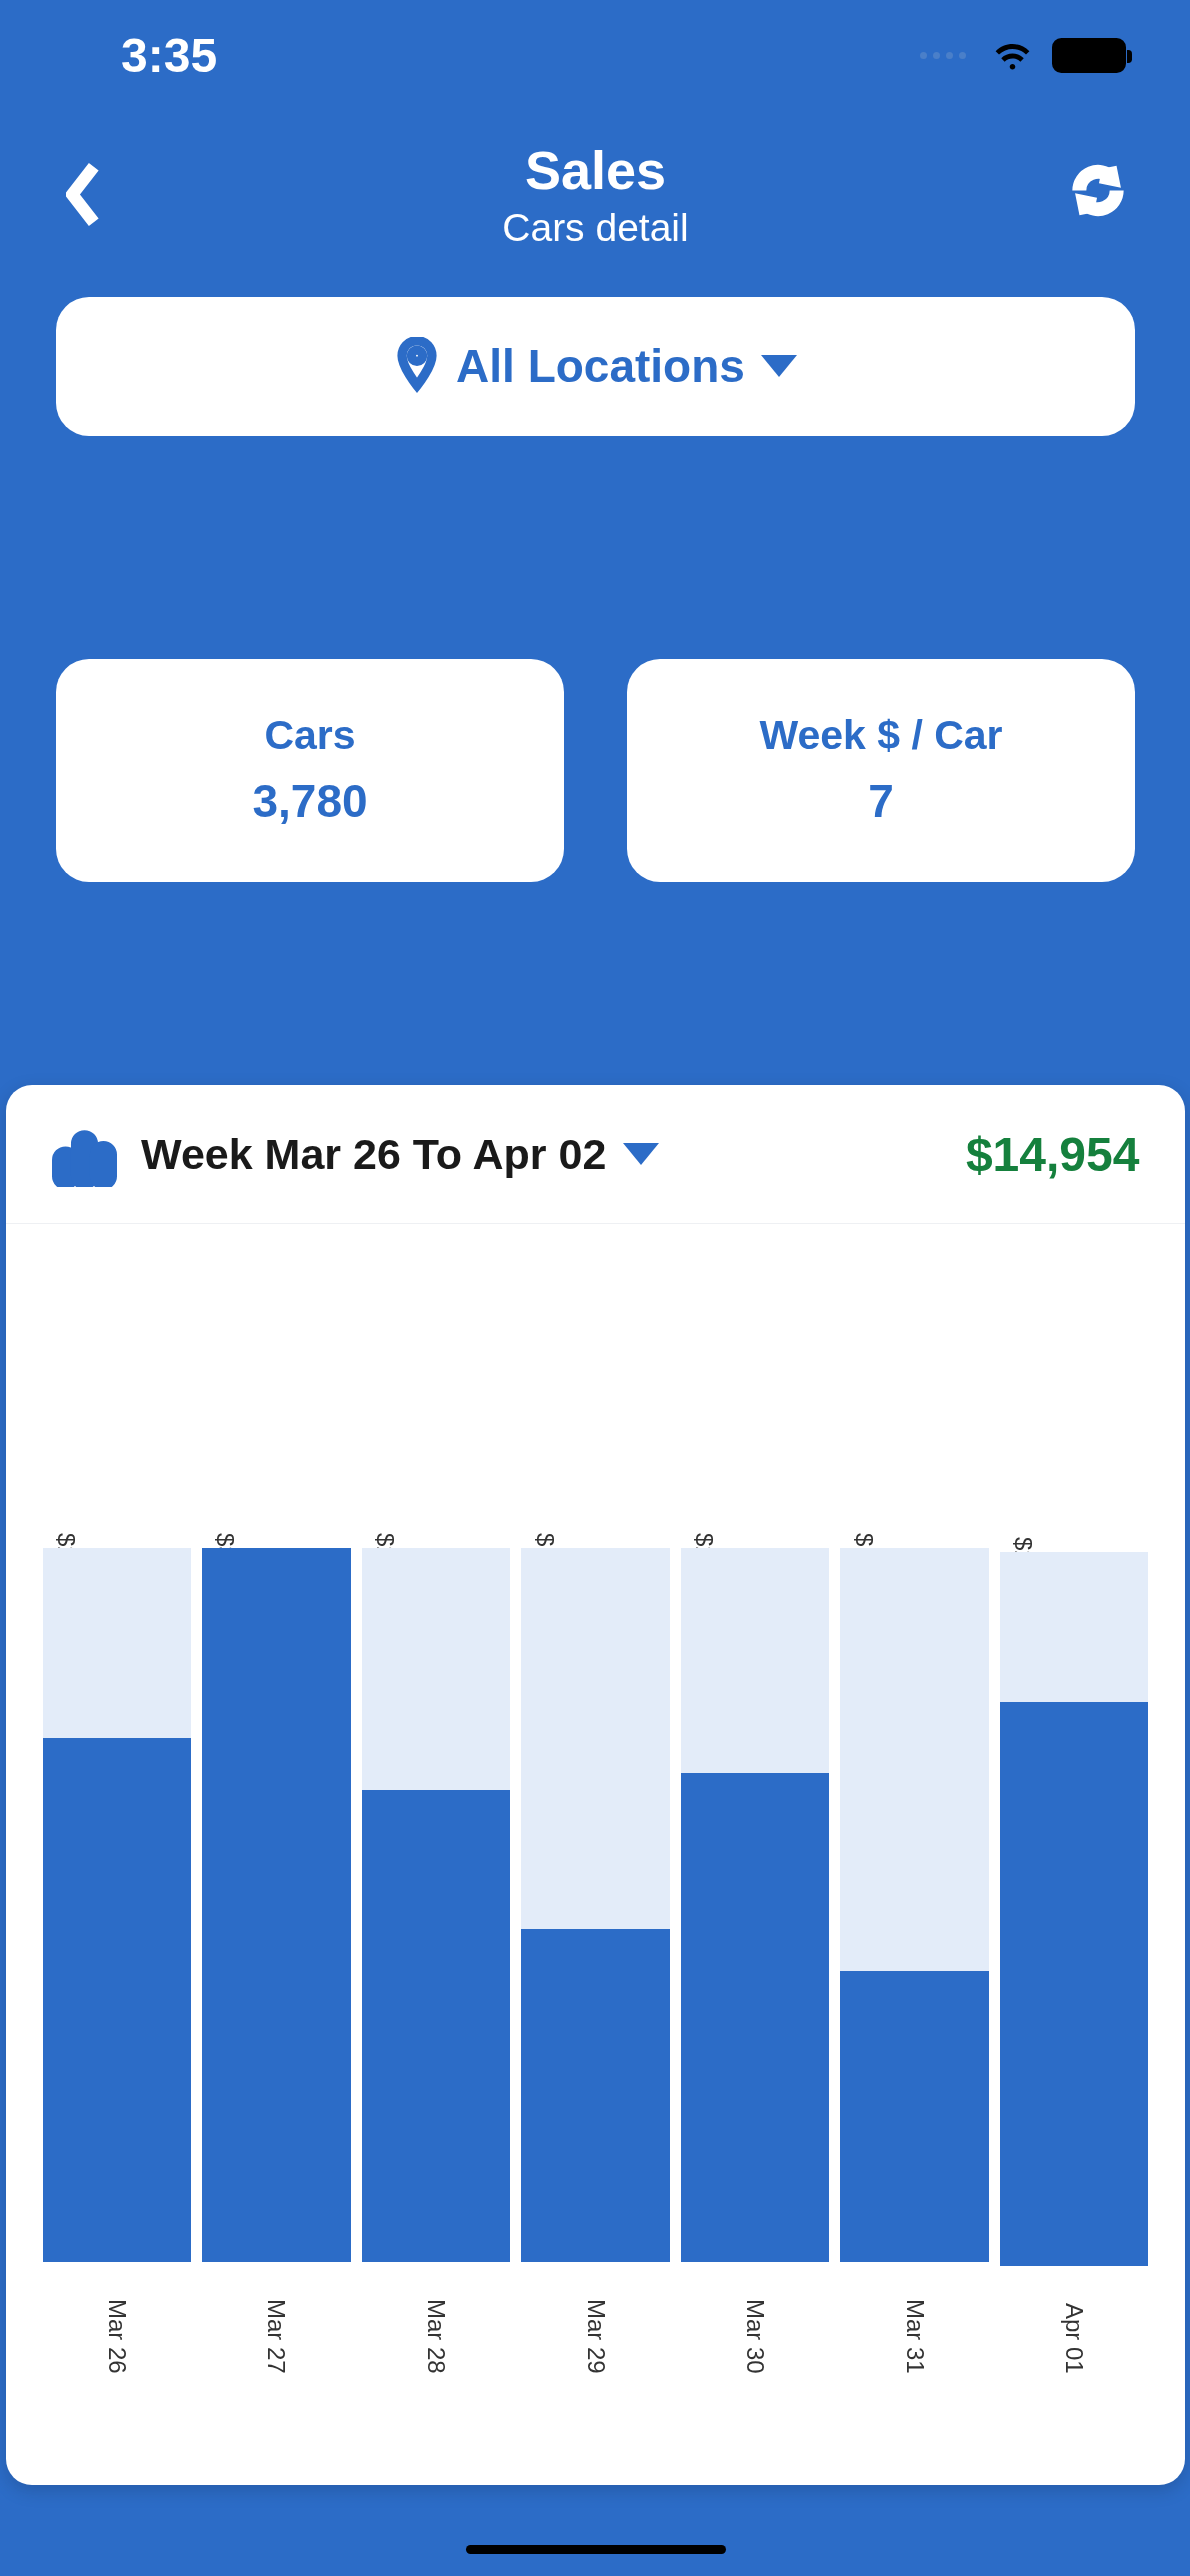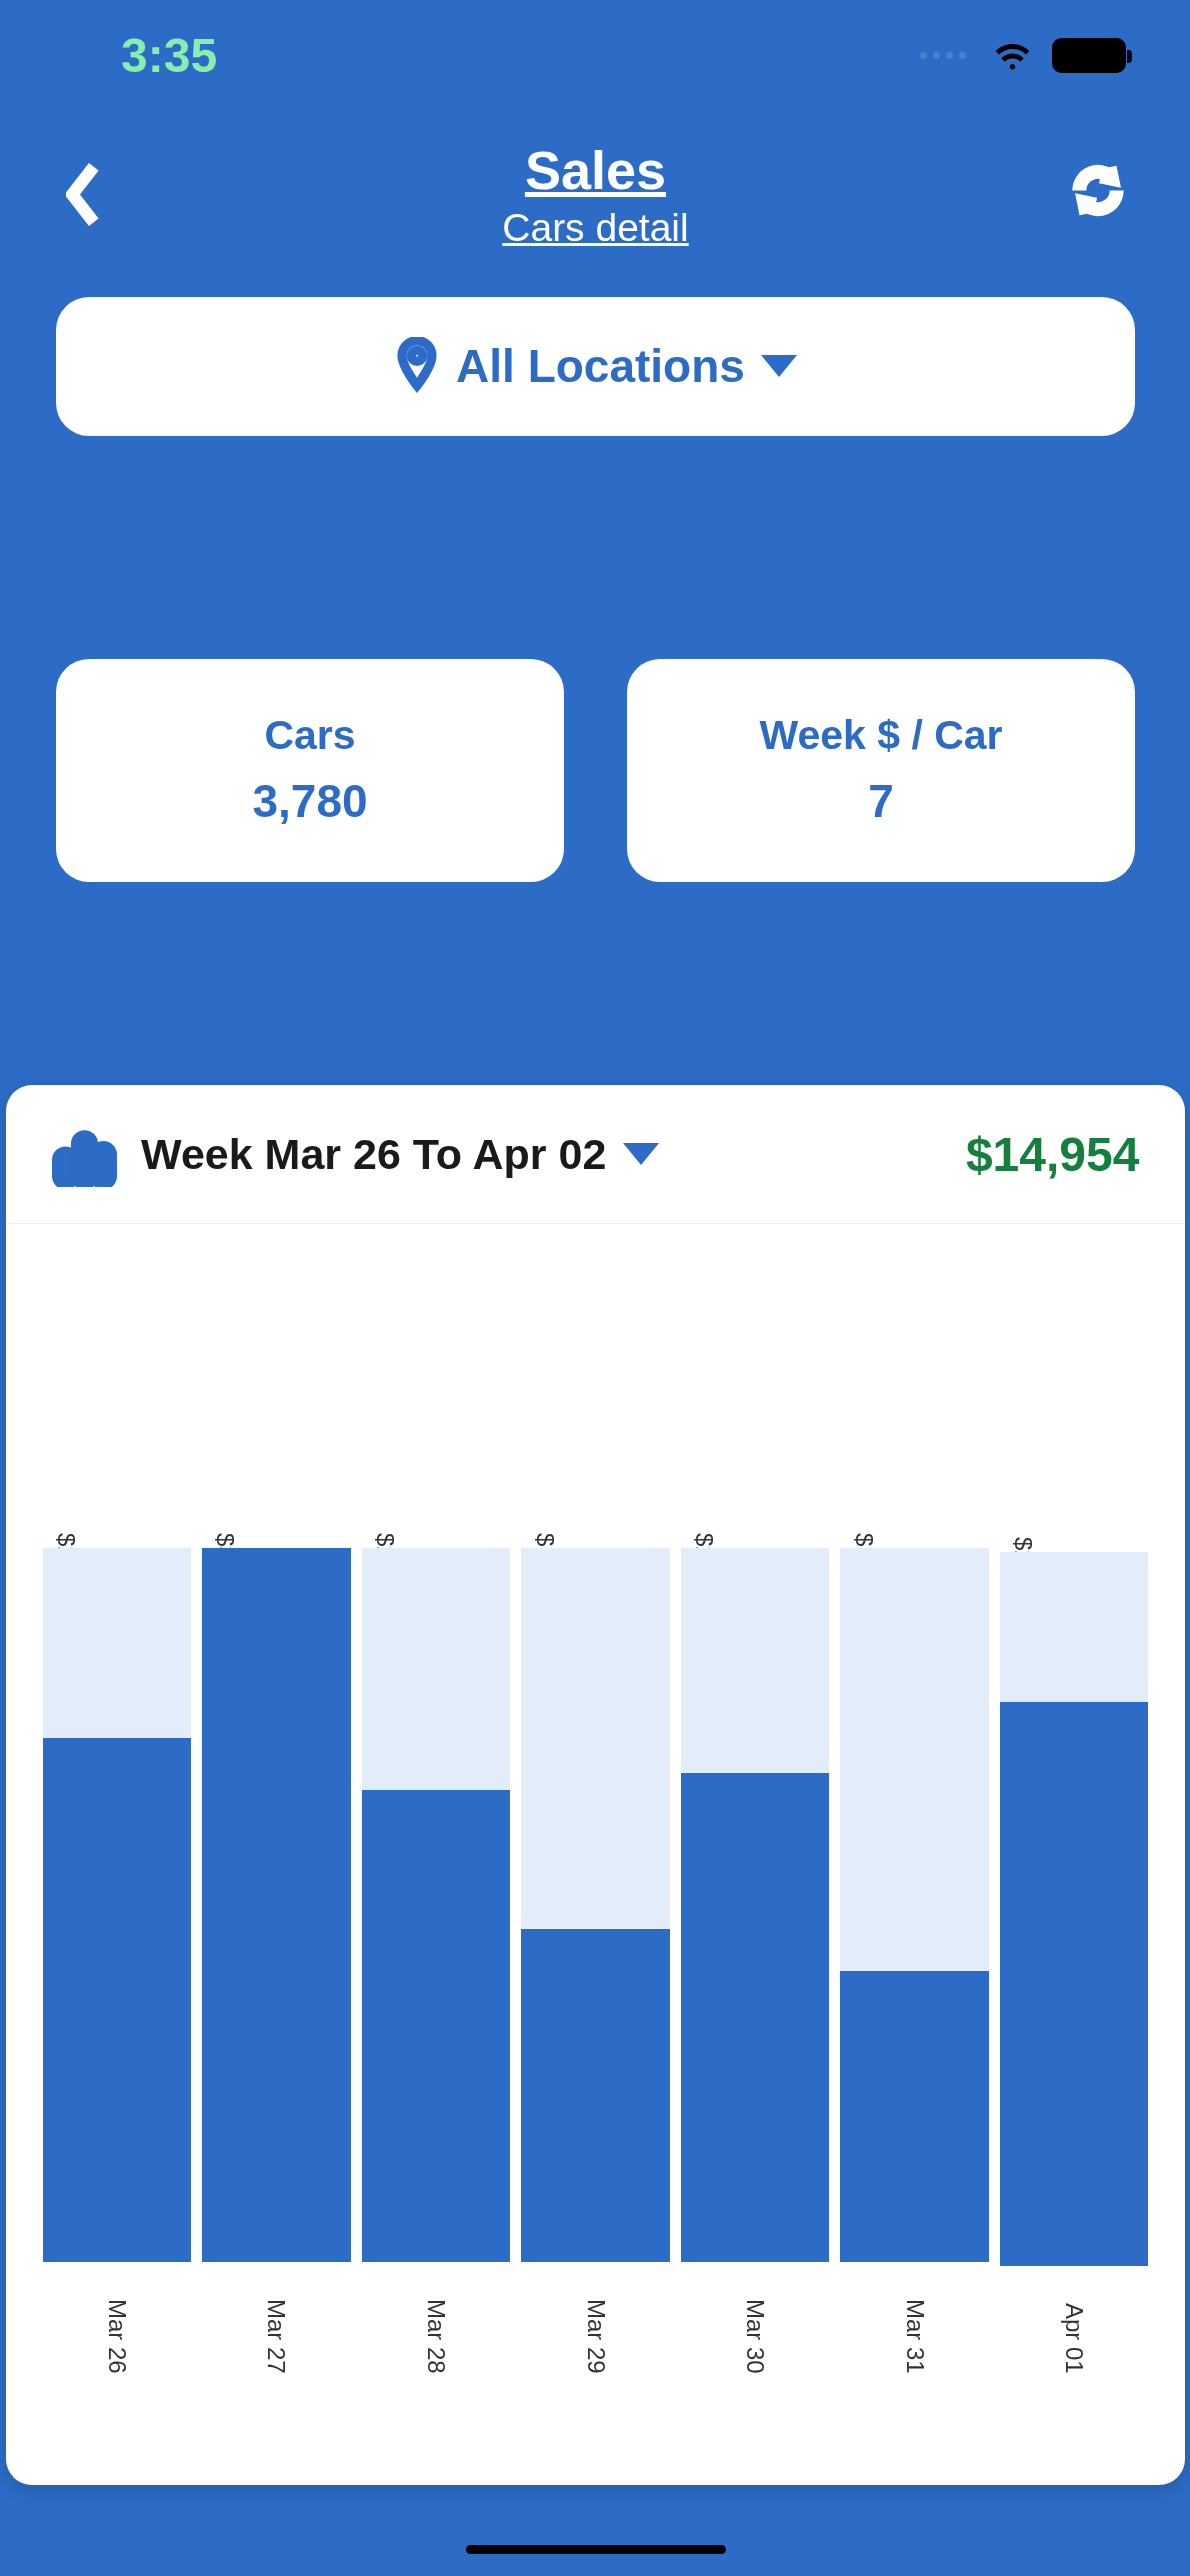--- a/index.html
+++ b/index.html
@@ -1,33 +1,33 @@
 <!DOCTYPE html>
 <html style="font-size:15px"><head>
 <meta charset="utf-8">
 <style>
   * { box-sizing: border-box; margin: 0; padding: 0; }
   html, body { width: 1191px; height: 2576px; font-family: -apple-system, BlinkMacSystemFont, 'Segoe UI', Arial, sans-serif; }
   body { background: #2c6cc7; position: relative; overflow: hidden; }
 
   .status-bar { height: 111px; display: flex; align-items: center; justify-content: space-between; padding: 0 65px 0 121px; }
-  .status-time { font-size: 48px; font-weight: 700; color: #86efac; }
+  .status-time { font-size: 48px; font-weight: 700; color: #ffffff; }
   .status-right { display: flex; align-items: center; gap: 16.7px; }
   .status-dots { display: flex; gap: 5.6px; margin-right: 7.4px; }
   .status-dots span { width: 7.4px; height: 7.4px; border-radius: 50%; background: #4a7fc9; }
   .wifi-icon svg { width: 45px; height: 45px; fill: #000; }
   .battery { width: 74px; height: 35px; border: 3.7px solid #000; border-radius: 9.3px; position: relative; background: #000; }
   .battery::after { content: ""; position: absolute; right: -9.3px; top: 9.3px; width: 5.6px; height: 13px; background: #000; border-radius: 0 3.7px 3.7px 0; }
 
   .nav { height: 167px; position: relative; display: flex; align-items: center; justify-content: center; }
   .back-btn { position: absolute; left: 56px; top: 50%; transform: translateY(-50%); width: 56px; height: 74px; display:flex; align-items:center; justify-content:center; cursor:pointer; }
   .back-btn svg { width: 37px; height: 65px; stroke: #fff; stroke-width: 8; fill: none; }
   .refresh-btn { position: absolute; right: 56px; top: 50%; transform: translateY(-50%); width: 65px; height: 65px; cursor:pointer; }
   .refresh-btn svg { width: 56px; height: 56px; stroke: #fff; stroke-width: 6; fill: none; }
-  .titles { text-align: center; color: #fff; text-decoration: underline; }
+  .titles { text-align: center; color: #fff; }
   .title { font-size: 54px; font-weight: 700; }
   .subtitle { font-size: 39px; font-weight: 400; margin-top: 5.6px; }
 
   .location-select { margin: 18.5px 56px 0 56px; background: #fff; border-radius: 33px; height: 139px; display:flex; align-items:center; justify-content:center; gap: 16px; cursor:pointer; }
   .location-select .pin svg { width: 46px; height: 56px; stroke: #2c6cc7; stroke-width: 5; fill: none; }
   .location-select .label { color: #2c6cc7; font-size: 46px; font-weight: 700; }
   .location-select .caret { width: 0; height: 0; border-left: 18.5px solid transparent; border-right: 18.5px solid transparent; border-top: 22px solid #2c6cc7; }
 
   .cards { margin: 223px 56px 0 56px; display:flex; gap: 63px; }
   .card { flex:1; background:#fff; border-radius: 33px; height: 223px; display:flex; flex-direction:column; align-items:center; justify-content:center; gap: 15px; cursor:pointer; }

